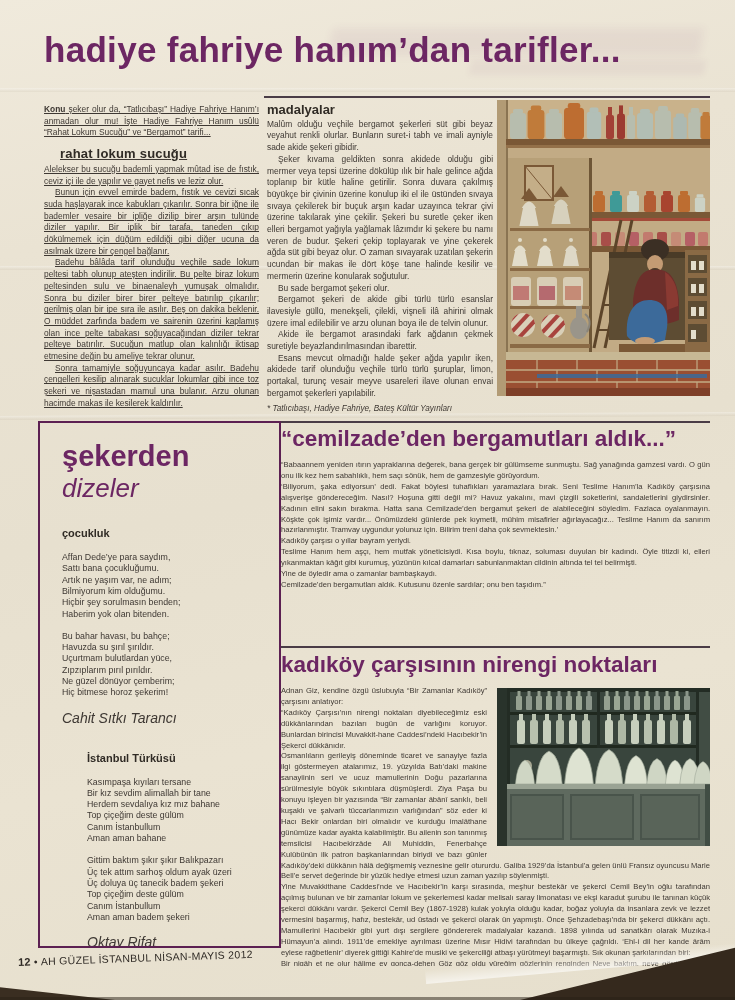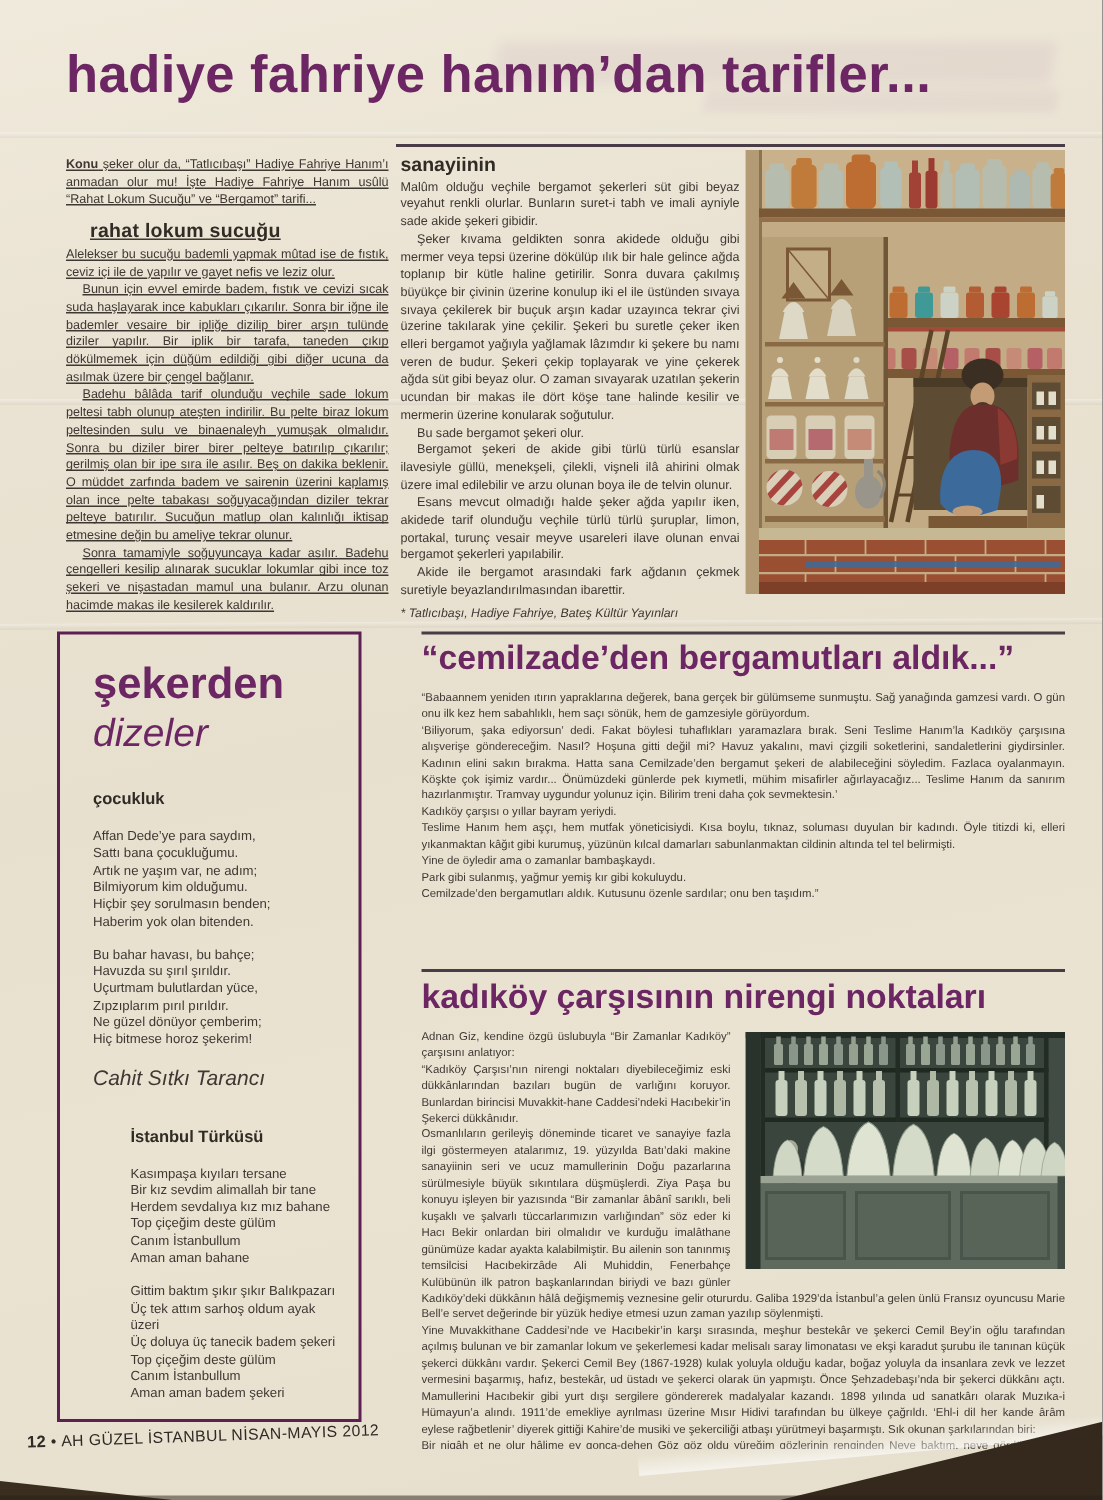--- a/index.html
+++ b/index.html
@@ -47,21 +47,21 @@
   .painting svg { display:block; }
 
   .sec { position:absolute; }
   .purple-head { margin:0 0 8px; font-size:22.5px; font-weight:700; color:#6c2663; }
   .wide-body { text-align:justify; font-size:7.6px; line-height:10.9px; }
   .cemil   { left:281px; top:426px; width:429px; height:214px; overflow:hidden; }
   .kadikoy { left:281px; top:652px; width:429px; height:314px; overflow:hidden; }
   .kadikoy .photo { float:right; width:213px; height:158px; margin:2px 0 6px 10px; }
   .kadikoy .photo svg { display:block; }
 
-  .poembox { position:absolute; left:38px; top:421px; width:203px; height:527px; box-sizing:border-box;
+  .poembox { position:absolute; left:38px; top:421px; width:243px; height:527px; box-sizing:border-box;
     border:2px solid #5c2052; padding:18px 12px 0 22px; overflow:hidden; }
   .bt1 { font-size:29px; font-weight:700; color:#6c2663; line-height:1.05; }
   .bt2 { font-size:26px; font-style:italic; color:#6c2663; line-height:1.1; margin-top:3px; }
   .poem-title { margin:24px 0 13px; font-size:11px; font-weight:700; color:#302b25; }
   .stanza { margin:0 0 11px; font-size:8.8px; line-height:11.3px; white-space:pre-line; }
   .poem-author { margin:8px 0 0; font-size:14px; font-style:italic; }
   .poem2 { margin-left:25px; }
   .poem2 .poem-title { margin-top:26px; }
 
   .pagefooter { position:absolute; left:18px; top:956px; transform:rotate(-2deg); transform-origin:left center;
@@ -88,28 +88,28 @@
     <h2 class="subhead">rahat lokum sucuğu</h2>
     <div>
         <p class="para">Alelekser bu sucuğu bademli yapmak mûtad ise de fıstık, ceviz içi ile de yapılır ve gayet nefis ve leziz olur.</p>
         <p class="para">Bunun için evvel emirde badem, fıstık ve cevizi sıcak suda haşlayarak ince kabukları çıkarılır. Sonra bir iğne ile bademler vesaire bir ipliğe dizilip birer arşın tulünde diziler yapılır. Bir iplik bir tarafa, taneden çıkıp dökülmemek için düğüm edildiği gibi diğer ucuna da asılmak üzere bir çengel bağlanır.</p>
         <p class="para">Badehu bâlâda tarif olunduğu veçhile sade lokum peltesi tabh olunup ateşten indirilir. Bu pelte biraz lokum peltesinden sulu ve binaenaleyh yumuşak olmalıdır. Sonra bu diziler birer birer pelteye batırılıp çıkarılır; gerilmiş olan bir ipe sıra ile asılır. Beş on dakika beklenir. O müddet zarfında badem ve sairenin üzerini kaplamış olan ince pelte tabakası soğuyacağından diziler tekrar pelteye batırılır. Sucuğun matlup olan kalınlığı iktisap etmesine değin bu ameliye tekrar olunur.</p>
         <p class="para">Sonra tamamiyle soğuyuncaya kadar asılır. Badehu çengelleri kesilip alınarak sucuklar lokumlar gibi ince toz şekeri ve nişastadan mamul una bulanır. Arzu olunan hacimde makas ile kesilerek kaldırılır.</p>
       </div>
   </section>
 
   <section class="col col-mid">
-    <h2 class="headword">sanayiinin</h2>
+    <h2 class="headword">madalyalar</h2>
     <div>
         <p class="para">Malûm olduğu veçhile bergamot şekerleri süt gibi beyaz veyahut renkli olurlar. Bunların suret-i tabh ve imali ayniyle sade akide şekeri gibidir.</p>
         <p class="para">Şeker kıvama geldikten sonra akidede olduğu gibi mermer veya tepsi üzerine dökülüp ılık bir hale gelince ağda toplanıp bir kütle haline getirilir. Sonra duvara çakılmış büyükçe bir çivinin üzerine konulup iki el ile üstünden sıvaya sıvaya çekilerek bir buçuk arşın kadar uzayınca tekrar çivi üzerine takılarak yine çekilir. Şekeri bu suretle çeker iken elleri bergamot yağıyla yağlamak lâzımdır ki şekere bu namı veren de budur. Şekeri çekip toplayarak ve yine çekerek ağda süt gibi beyaz olur. O zaman sıvayarak uzatılan şekerin ucundan bir makas ile dört köşe tane halinde kesilir ve mermerin üzerine konularak soğutulur.</p>
         <p class="para">Bu sade bergamot şekeri olur.</p>
         <p class="para">Bergamot şekeri de akide gibi türlü türlü esanslar ilavesiyle güllü, menekşeli, çilekli, vişneli ilâ ahirini olmak üzere imal edilebilir ve arzu olunan boya ile de telvin olunur.</p>
+        <p class="para">Akide ile bergamot arasındaki fark ağdanın çekmek suretiyle beyazlandırılmasından ibarettir.</p>
         <p class="para">Esans mevcut olmadığı halde şeker ağda yapılır iken, akidede tarif olunduğu veçhile türlü türlü şuruplar, limon, portakal, turunç vesair meyve usareleri ilave olunan envai bergamot şekerleri yapılabilir.</p>
-        <p class="para">Akide ile bergamot arasındaki fark ağdanın çekmek suretiyle beyazlandırılmasından ibarettir.</p>
       </div>
     <p class="footnote">* Tatlıcıbaşı, Hadiye Fahriye, Bateş Kültür Yayınları</p>
   </section>
 
   <figure class="painting">
     <svg viewBox="0 0 213 296" width="213" height="296">
       <defs>
         <g id="jarA">
             <rect x="-8" y="-26" width="16" height="26" rx="3"></rect>
             <rect x="-5" y="-30" width="10" height="5" rx="2"></rect>
@@ -319,21 +319,20 @@
   <div class="rule mid"></div>
   <section class="sec cemil">
     <h2 class="purple-head">“cemilzade’den bergamutları aldık...”</h2>
     <div class="wide-body">
       <div>
           <p class="para">“Babaannem yeniden ıtırın yapraklarına değerek, bana gerçek bir gülümseme sunmuştu. Sağ yanağında gamzesi vardı. O gün onu ilk kez hem sabahlıklı, hem saçı sönük, hem de gamzesiyle görüyordum.</p>
           <p class="para">‘Biliyorum, şaka ediyorsun’ dedi. Fakat böylesi tuhaflıkları yaramazlara bırak. Seni Teslime Hanım’la Kadıköy çarşısına alışverişe göndereceğim. Nasıl? Hoşuna gitti değil mi? Havuz yakalını, mavi çizgili soketlerini, sandaletlerini giydirsinler. Kadının elini sakın bırakma. Hatta sana Cemilzade’den bergamut şekeri de alabileceğini söyledim. Fazlaca oyalanmayın. Köşkte çok işimiz vardır... Önümüzdeki günlerde pek kıymetli, mühim misafirler ağırlayacağız... Teslime Hanım da sanırım hazırlanmıştır. Tramvay uygundur yolunuz için. Bilirim treni daha çok sevmektesin.’</p>
           <p class="para">Kadıköy çarşısı o yıllar bayram yeriydi.</p>
           <p class="para">Teslime Hanım hem aşçı, hem mutfak yöneticisiydi. Kısa boylu, tıknaz, soluması duyulan bir kadındı. Öyle titizdi ki, elleri yıkanmaktan kâğıt gibi kurumuş, yüzünün kılcal damarları sabunlanmaktan cildinin altında tel tel belirmişti.</p>
           <p class="para">Yine de öyledir ama o zamanlar bambaşkaydı.</p>
-          <p class="para">Park gibi sulanmış, yağmur yemiş kır gibi kokuluydu.</p>
           <p class="para">Cemilzade’den bergamutları aldık. Kutusunu özenle sardılar; onu ben taşıdım.”</p>
         </div>
     </div>
   </section>
 
   <div class="rule low"></div>
   <section class="sec kadikoy">
     <h2 class="purple-head">kadıköy çarşısının nirengi noktaları</h2>
     <div class="wide-body kbody">
       <figure class="photo">

